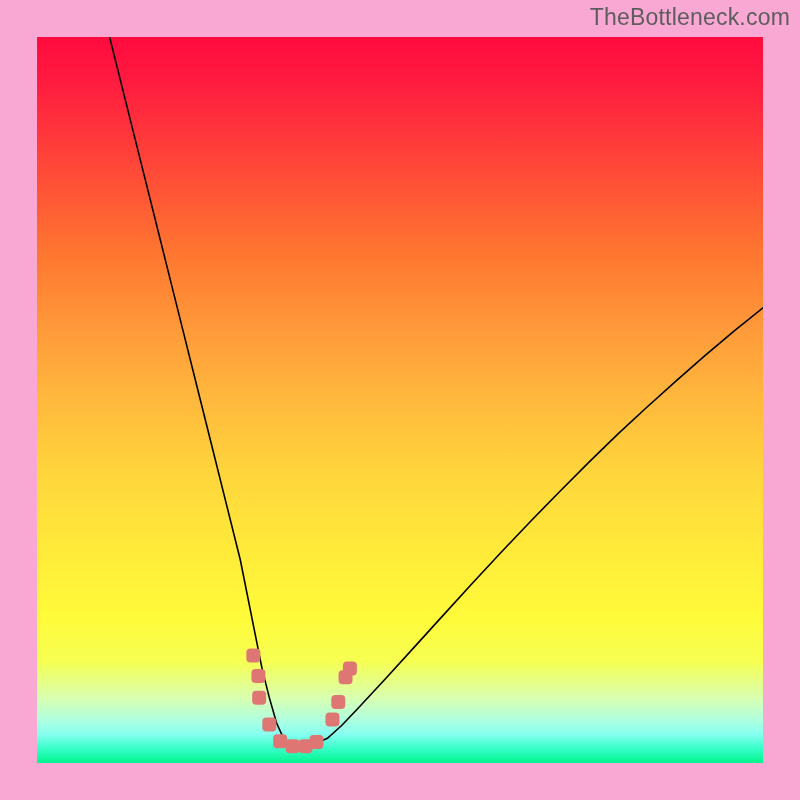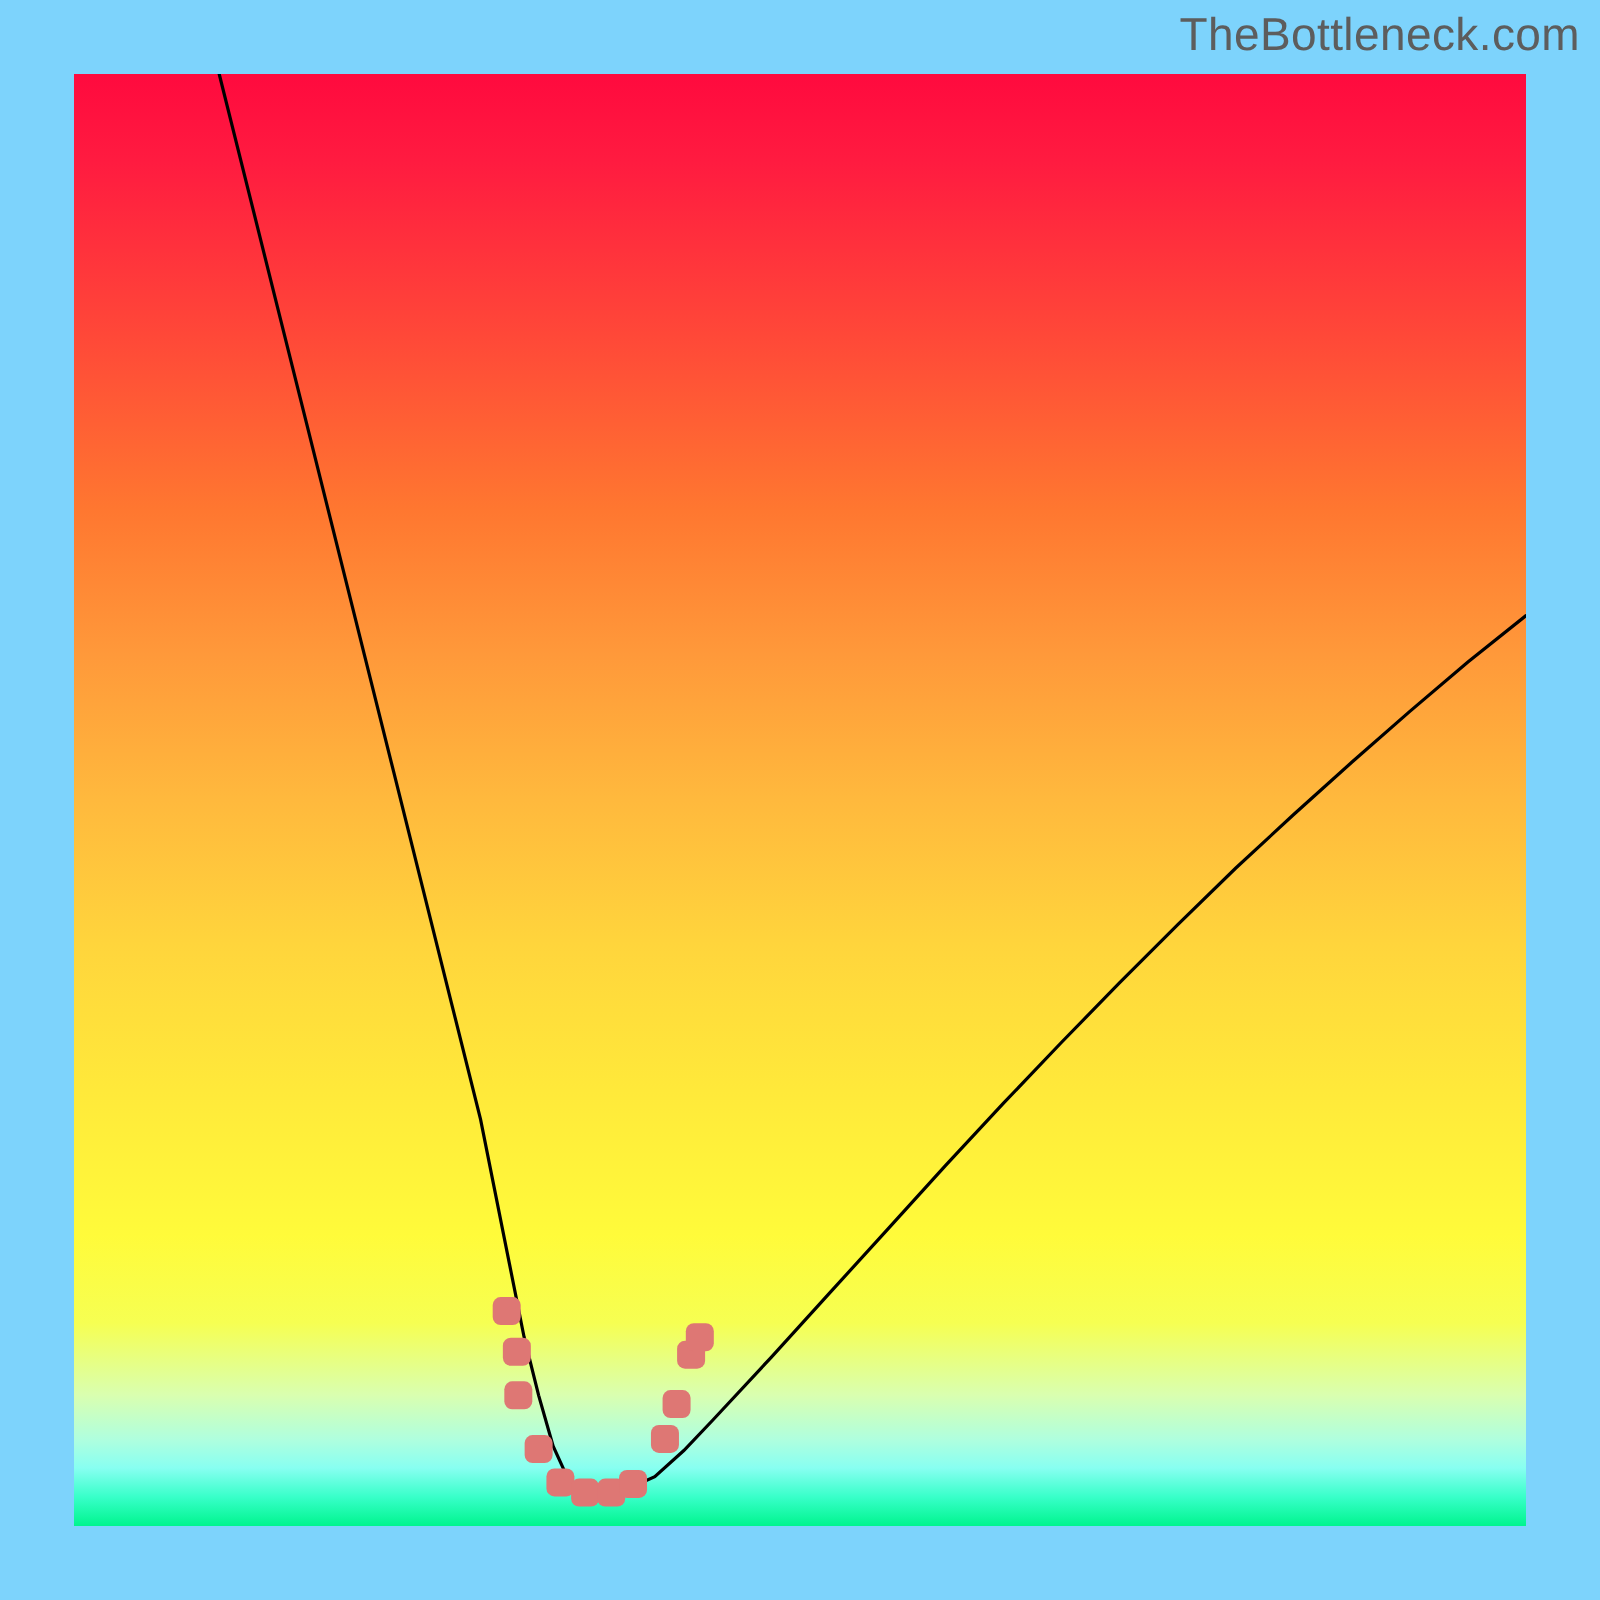--- a/index.html
+++ b/index.html
@@ -8,21 +8,21 @@
     width: 800px;
     height: 800px;
     background: #000;
     overflow: hidden;
     font-family: Arial, Helvetica, sans-serif;
   }
   .frame {
     position: relative;
     width: 800px;
     height: 800px;
-    background: #7dd3fc;
+    background: #f9a8d4;
   }
   .watermark {
     position: absolute;
     top: 4px;
     right: 10px;
     color: #5d5d5d;
     font-size: 23px;
     font-weight: 400;
     letter-spacing: 0.2px;
     z-index: 10;

